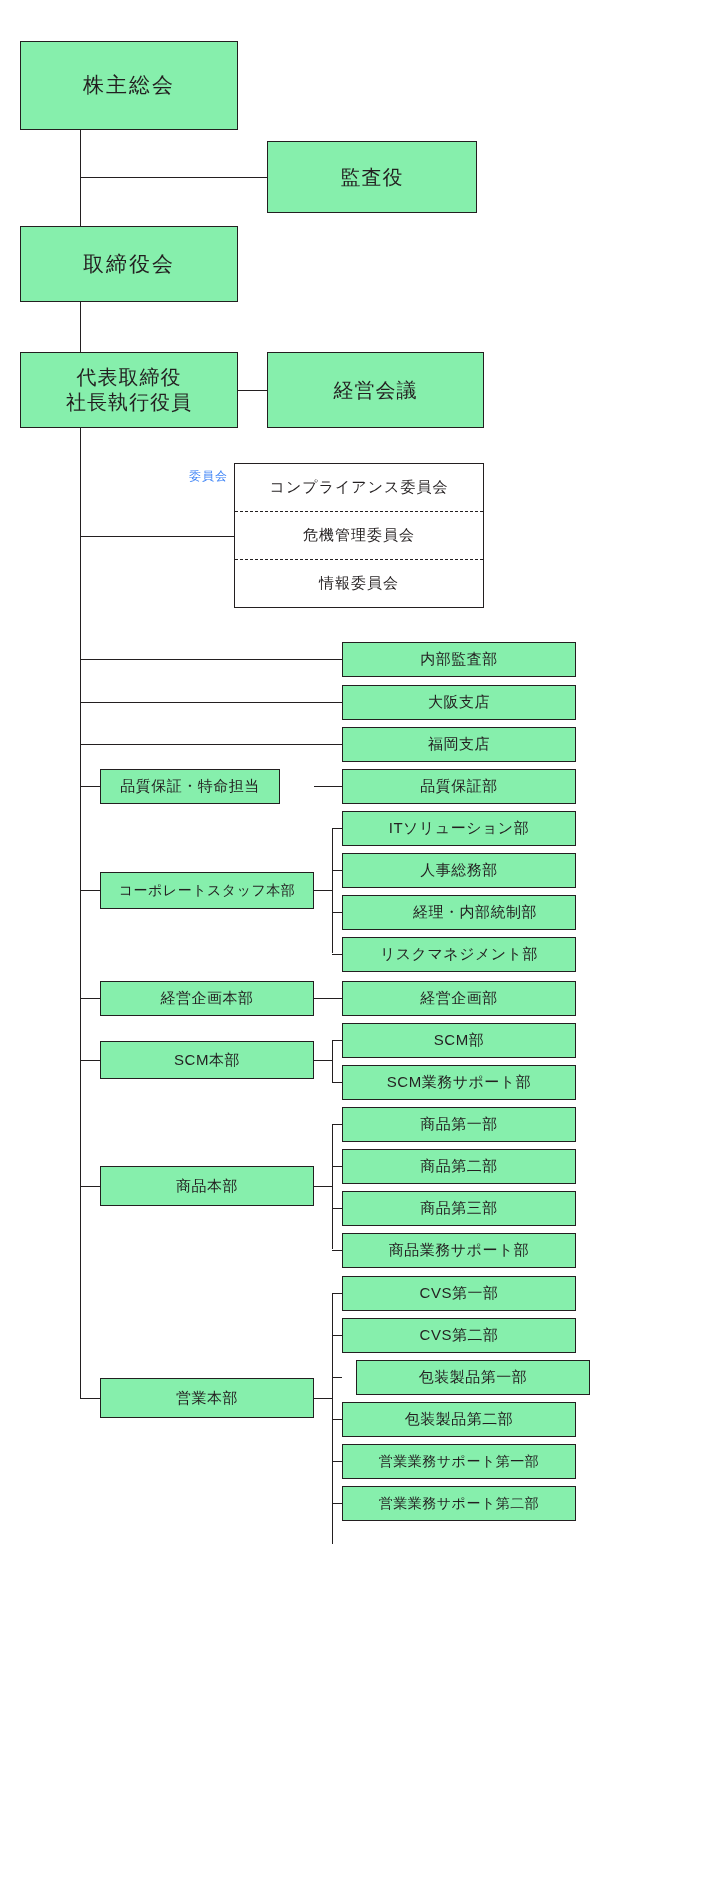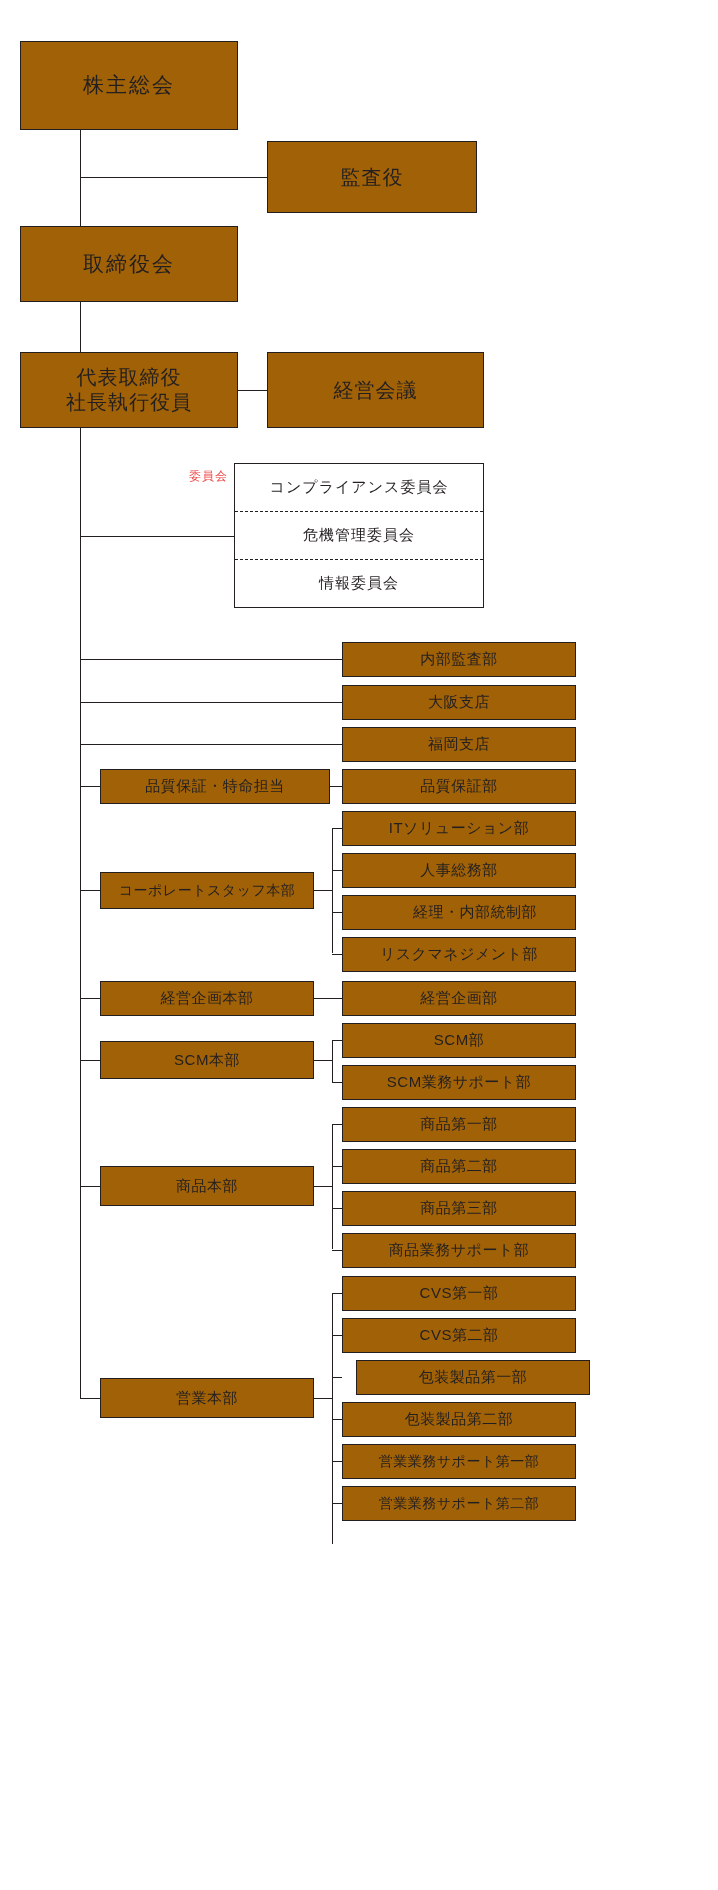--- a/index.html
+++ b/index.html
@@ -17,21 +17,21 @@
     height: 1890px;
     background: #ffffff;
     overflow: hidden;
   }
 
   
   .box {
     position: absolute;
     box-sizing: border-box;
     border: 1px solid #231f20;
-    background: #a16207;
+    background: #86efac;
     display: flex;
     align-items: center;
     justify-content: center;
     text-align: center;
     line-height: 1.25;
     z-index: 3;
     white-space: nowrap;
   }
   .box span { display: block; }
 
@@ -71,21 +71,21 @@
     z-index: 1;
   }
   .h { height: 1px; }
   .v { width: 1px; }
 
   
   .label {
     position: absolute;
     font-size: 12px;
     letter-spacing: 1px;
-    color: #ef4444;
+    color: #3b82f6;
     white-space: nowrap;
     z-index: 3;
     text-align: right;
   }
 </style>
 </head>
 <body>
 
 <div id="chart">
 
@@ -138,21 +138,21 @@
   <div class="box dept" style="left:342px; top:685px; width:234px; height:35px;">
     <span>大阪支店</span>
   </div>
   <div class="ln h" style="left:80px; top:702px; width:262px;"></div>
 
   <div class="box dept" style="left:342px; top:727px; width:234px; height:35px;">
     <span>福岡支店</span>
   </div>
   <div class="ln h" style="left:80px; top:744px; width:262px;"></div>
 
-  <div class="box hq" style="left:100px; top:769px; width:230px; height:35px;">
+  <div class="box hq" style="left:100px; top:769px; width:180px; height:35px;">
     <span>品質保証・特命担当</span>
   </div>
   <div class="ln h" style="left:80px; top:786px; width:20px;"></div>
   <div class="ln h" style="left:314px; top:786px; width:28px;"></div>
   <div class="box dept" style="left:342px; top:769px; width:234px; height:35px;">
     <span>品質保証部</span>
   </div>
 
   <div class="box hq" style="left:100px; top:872px; width:214px; height:37px;">
     <span style="font-size:14px;">コーポレートスタッフ本部</span>

